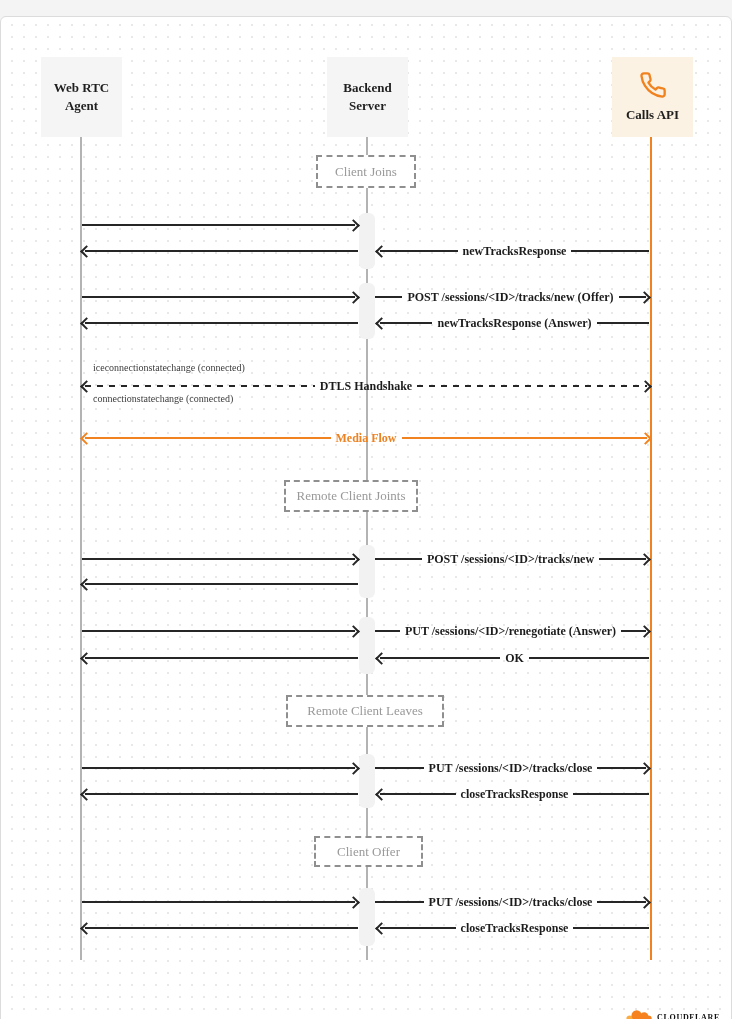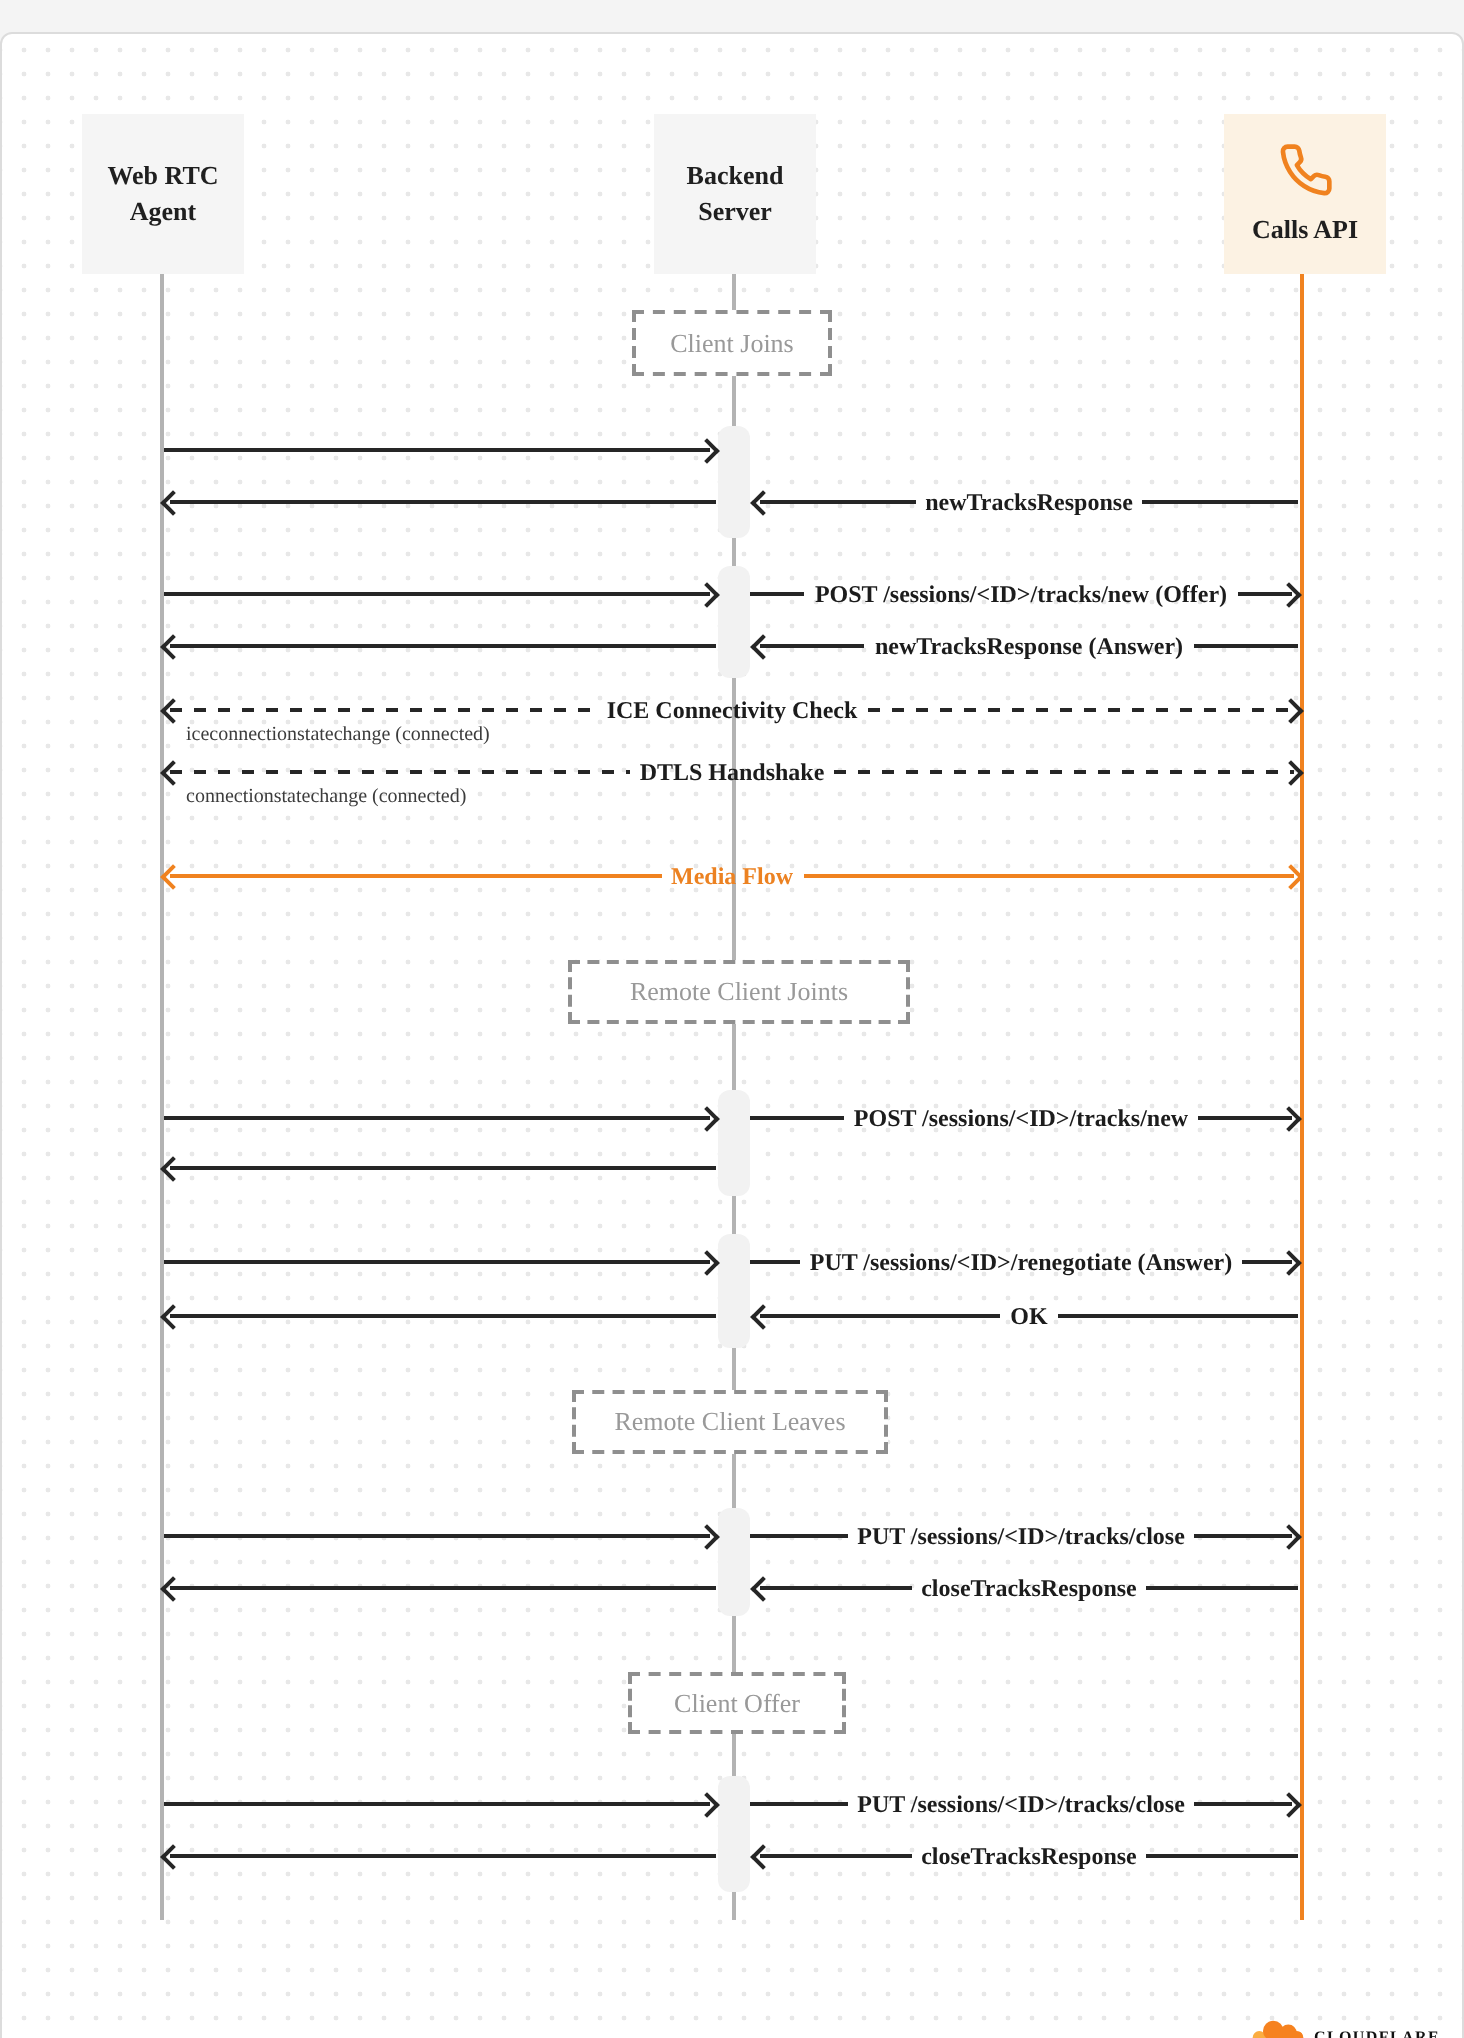--- a/index.html
+++ b/index.html
@@ -81,21 +81,21 @@
       <svg viewBox="0 0 24 24" width="28" height="28" fill="none" stroke="#f0821f" stroke-width="2" stroke-linecap="round" stroke-linejoin="round">
           <path d="M22 16.92v3a2 2 0 0 1-2.18 2 19.79 19.79 0 0 1-8.63-3.07 19.5 19.5 0 0 1-6-6 19.79 19.79 0 0 1-3.07-8.67A2 2 0 0 1 4.11 2h3a2 2 0 0 1 2 1.72 12.84 12.84 0 0 0 .7 2.81 2 2 0 0 1-.45 2.11L8.09 9.91a16 16 0 0 0 6 6l1.27-1.27a2 2 0 0 1 2.11-.45 12.84 12.84 0 0 0 2.81.7A2 2 0 0 1 22 16.92z"></path>
         </svg>
     </span>
     <span class="actor-label">Calls API</span>
   </div>
 
   <div class="phase" style="left:315px;top:138px;width:100px;height:33px">
     <span>Client Joins</span>
   </div>
-  <div class="phase" style="left:283px;top:463px;width:171px;height:32px">
+  <div class="phase" style="left:283px;top:463px;width:134px;height:32px">
     <span>Remote Client Joints</span>
   </div>
   <div class="phase" style="left:285px;top:678px;width:158px;height:32px">
     <span>Remote Client Leaves</span>
   </div>
   <div class="phase" style="left:313px;top:819px;width:109px;height:31px">
     <span>Client Offer</span>
   </div>
 
   <div class="msg" style="left:81px;top:201px;width:276px">
@@ -127,27 +127,20 @@
       <span class="chev chev-l"></span>
       <span class="seg"></span>
       <span class="mlabel">newTracksResponse (Answer)</span>
       <span class="seg"></span>
     </div>
   <div class="msg" style="left:81px;top:299px;width:276px">
       <span class="chev chev-l"></span>
       <span class="seg"></span>
     </div>
 
-  <div class="msg" style="left:81px;top:331px;width:568px">
-      <span class="chev chev-l"></span>
-      <span class="seg-d"></span>
-      <span class="mlabel">ICE Connectivity Check</span>
-      <span class="seg-d"></span>
-      <span class="chev chev-r"></span>
-    </div>
   <div class="note" style="left:92px;top:345px">iceconnectionstatechange (connected)</div>
 
   <div class="msg" style="left:81px;top:362px;width:568px">
       <span class="chev chev-l"></span>
       <span class="seg-d"></span>
       <span class="mlabel">DTLS Handshake</span>
       <span class="seg-d"></span>
       <span class="chev chev-r"></span>
     </div>
   <div class="note" style="left:92px;top:376px">connectionstatechange (connected)</div>

